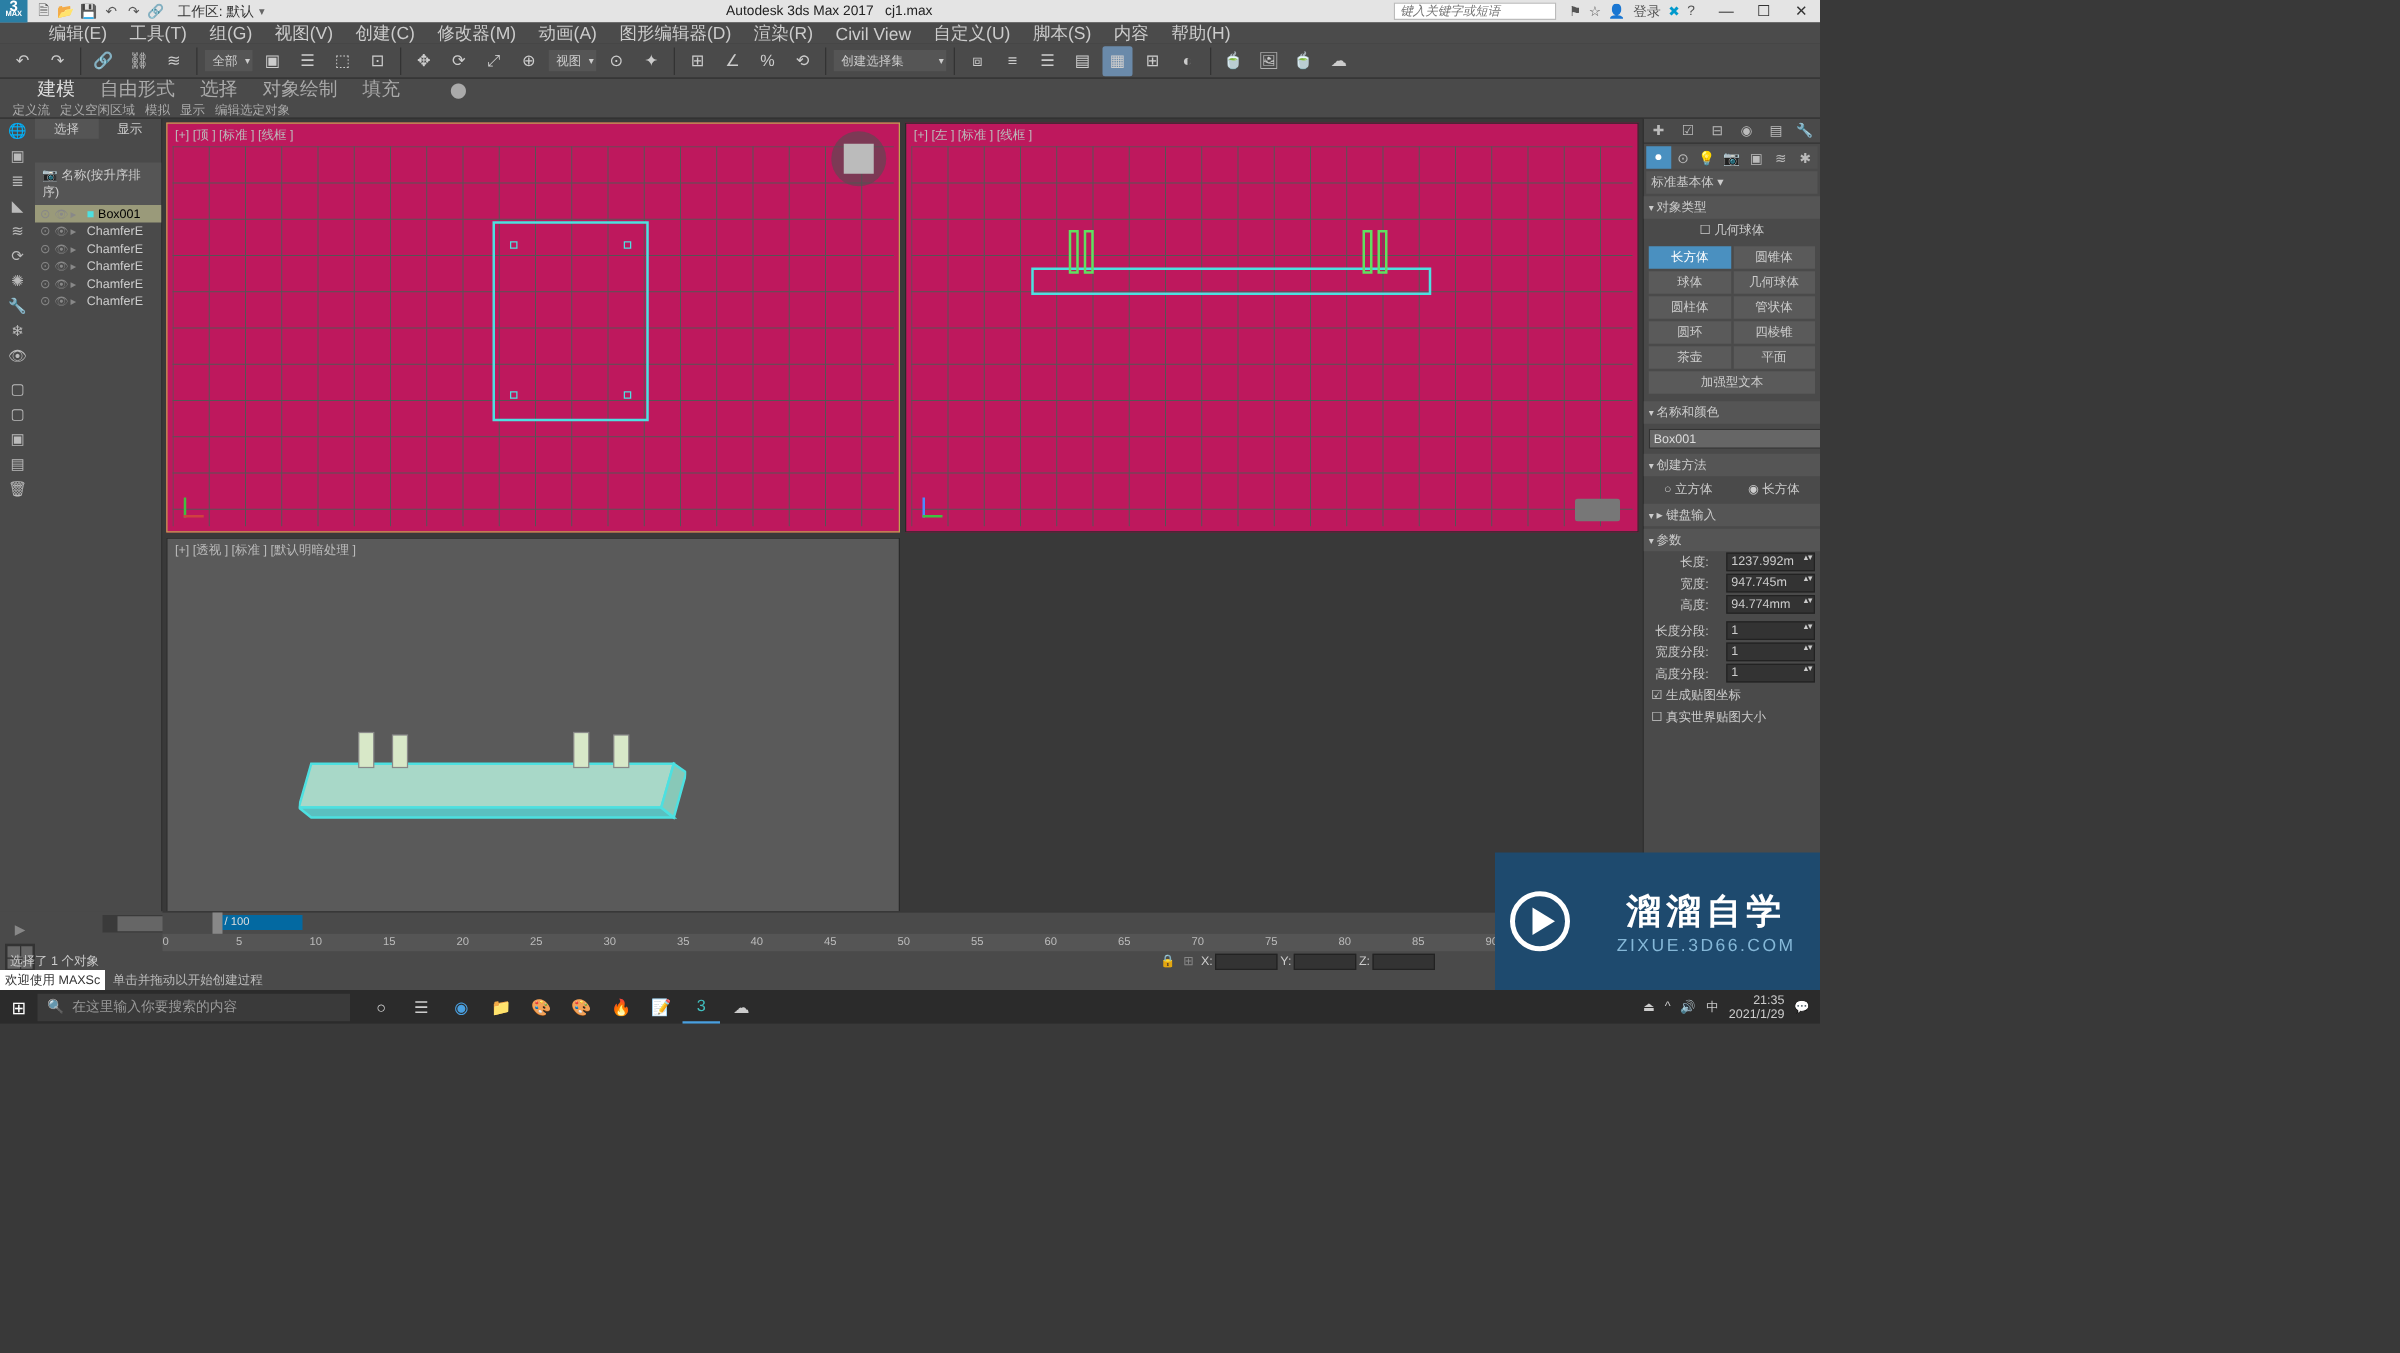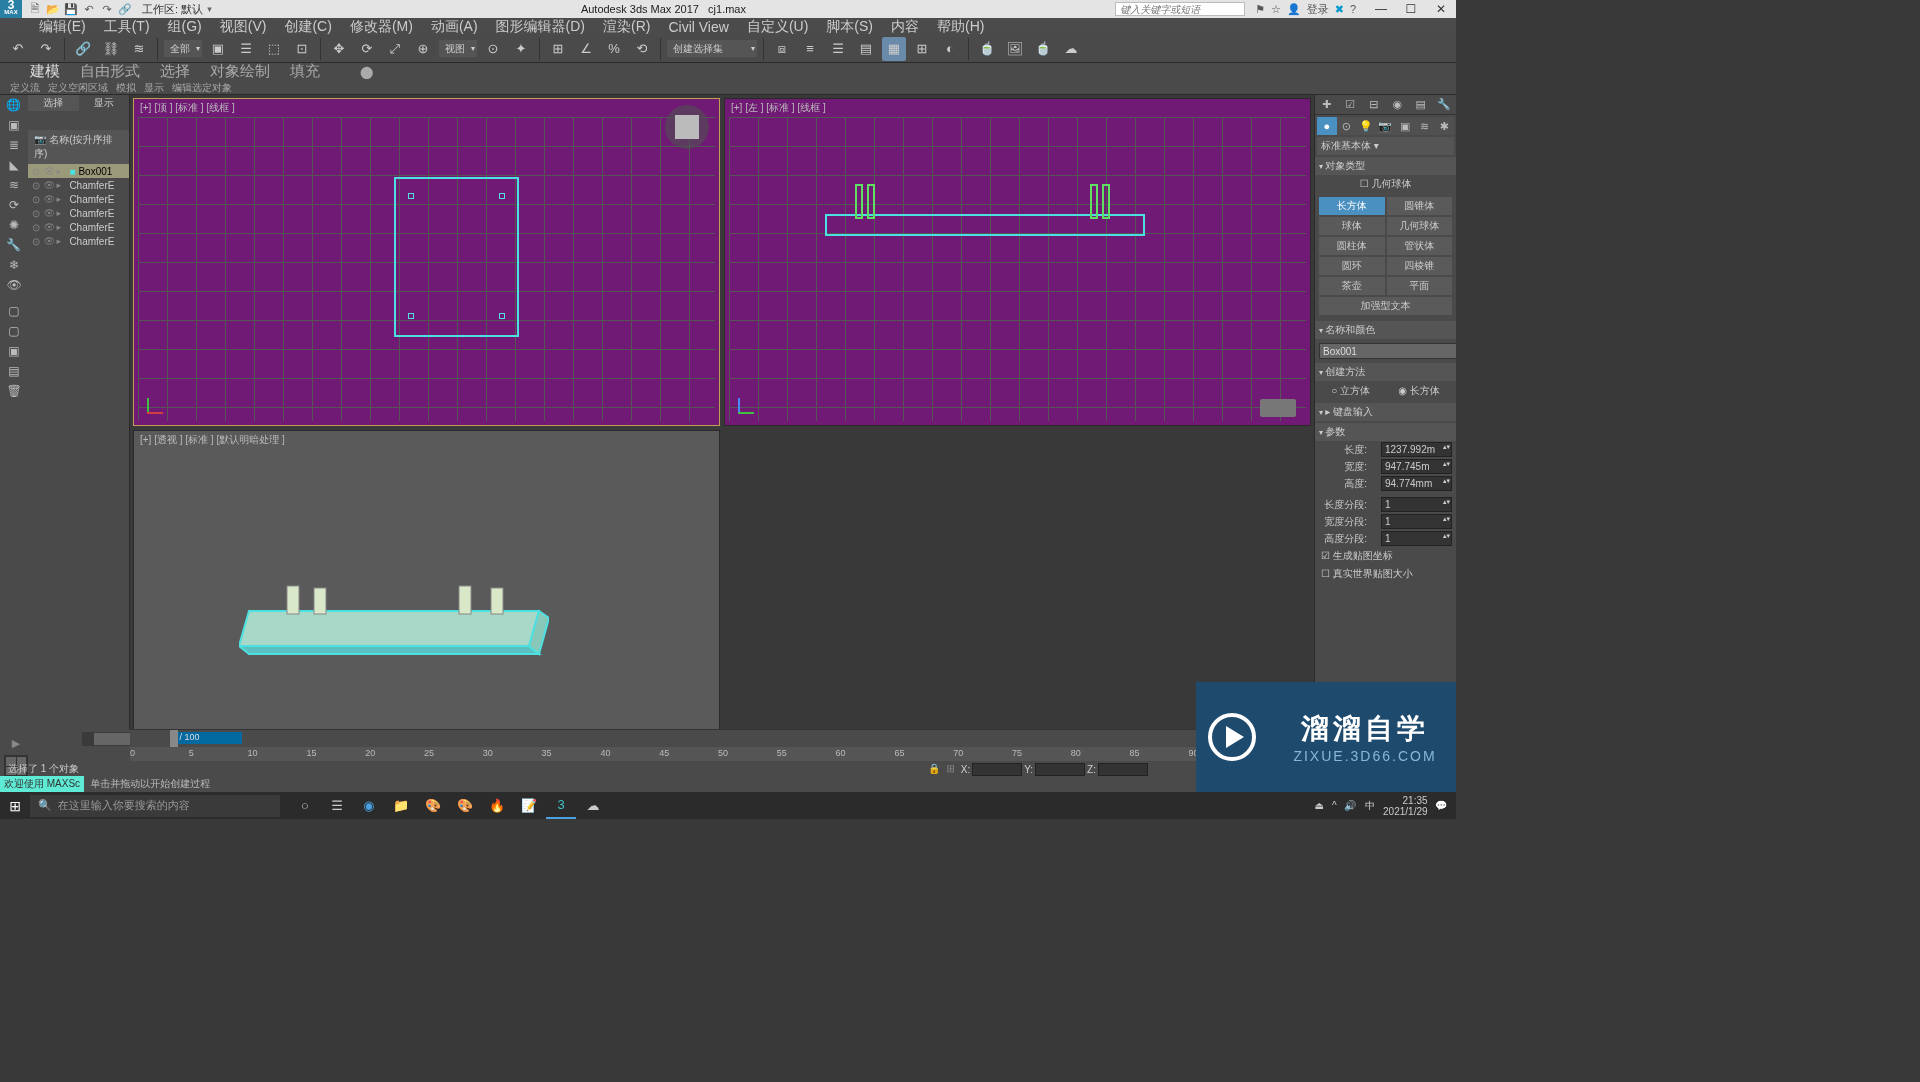--- a/index.html
+++ b/index.html
@@ -92,21 +92,21 @@
 .viewports {
   flex: 1;
   background: #393939;
   display: grid;
   grid-template-columns: 1fr 1fr;
   grid-template-rows: 1fr 1fr;
   gap: 4px;
   padding: 3px;
 }
 .viewport {
-  background: #701a75;
+  background: #be185d;
   position: relative;
   border: 1px solid #2a2a2a;
 }
 .viewport.active { border: 1px solid #c0a050; }
 .vp-label { position: absolute; top: 2px; left: 6px; font-size: 10px; color: #bbb; }
 .vp-grid {
   position: absolute; inset: 18px 4px 4px 4px;
   background-image:
     linear-gradient(#555 1px, transparent 1px),
     linear-gradient(90deg, #555 1px, transparent 1px);
@@ -153,21 +153,21 @@
   bottom: 27px;
   left: 0; right: 0;
   height: 63px;
   background: #4a4a4a;
 }
 .timeline-track{height:18px;background:#4a4a4a;position:relative;border-top:1px solid #333;margin-left:130px;margin-right:150px;}
 .timeline-ruler{height:14px;background:#555;position:relative;margin-left:130px;margin-right:150px;font-size:9px;color:#bbb;}
 .timeline-ruler span{position:absolute;top:1px;}
 .status-line{height:16px;display:flex;align-items:center;font-size:10px;padding:0 8px;gap:30px;color:#ccc;}
 .prompt-line{height:15px;display:flex;align-items:center;font-size:10px;color:#bbb;}
-.prompt-line .wb{background:#5eead4;color:#333;padding:1px 4px;margin-right:6px;}
+.prompt-line .wb{background:#ffffff;color:#333;padding:1px 4px;margin-right:6px;}
 .coord-box{position:absolute;right:290px;bottom:2px;display:flex;gap:2px;font-size:10px;}
 .coord-box .c{display:flex;align-items:center;}
 .coord-box .c .v{width:50px;background:#333;border:1px solid #222;margin-left:2px;height:13px;}
 .grid-spacing{position:absolute;right:155px;bottom:5px;font-size:10px;}
 .add-marker{position:absolute;right:155px;bottom:20px;font-size:10px;background:#555;padding:1px 6px;}
 .nav-btns{position:absolute;right:6px;bottom:3px;display:grid;grid-template-columns:repeat(4,20px);grid-template-rows:repeat(2,18px);gap:2px;}
 .nav-btns span{background:#555;display:flex;align-items:center;justify-content:center;font-size:10px;color:#ccc;}
 .scrollbar-h{height:14px;background:#3a3a3a;margin:1px 4px 1px 52px;position:relative;}
 .scrollbar-h .thumb{position:absolute;left:12px;right:12px;top:1px;bottom:1px;background:#666;}
 .watermark{position:absolute;right:0;bottom:27px;width:260px;height:110px;background:#1e4a6e;display:flex;flex-direction:column;align-items:center;justify-content:center;}

